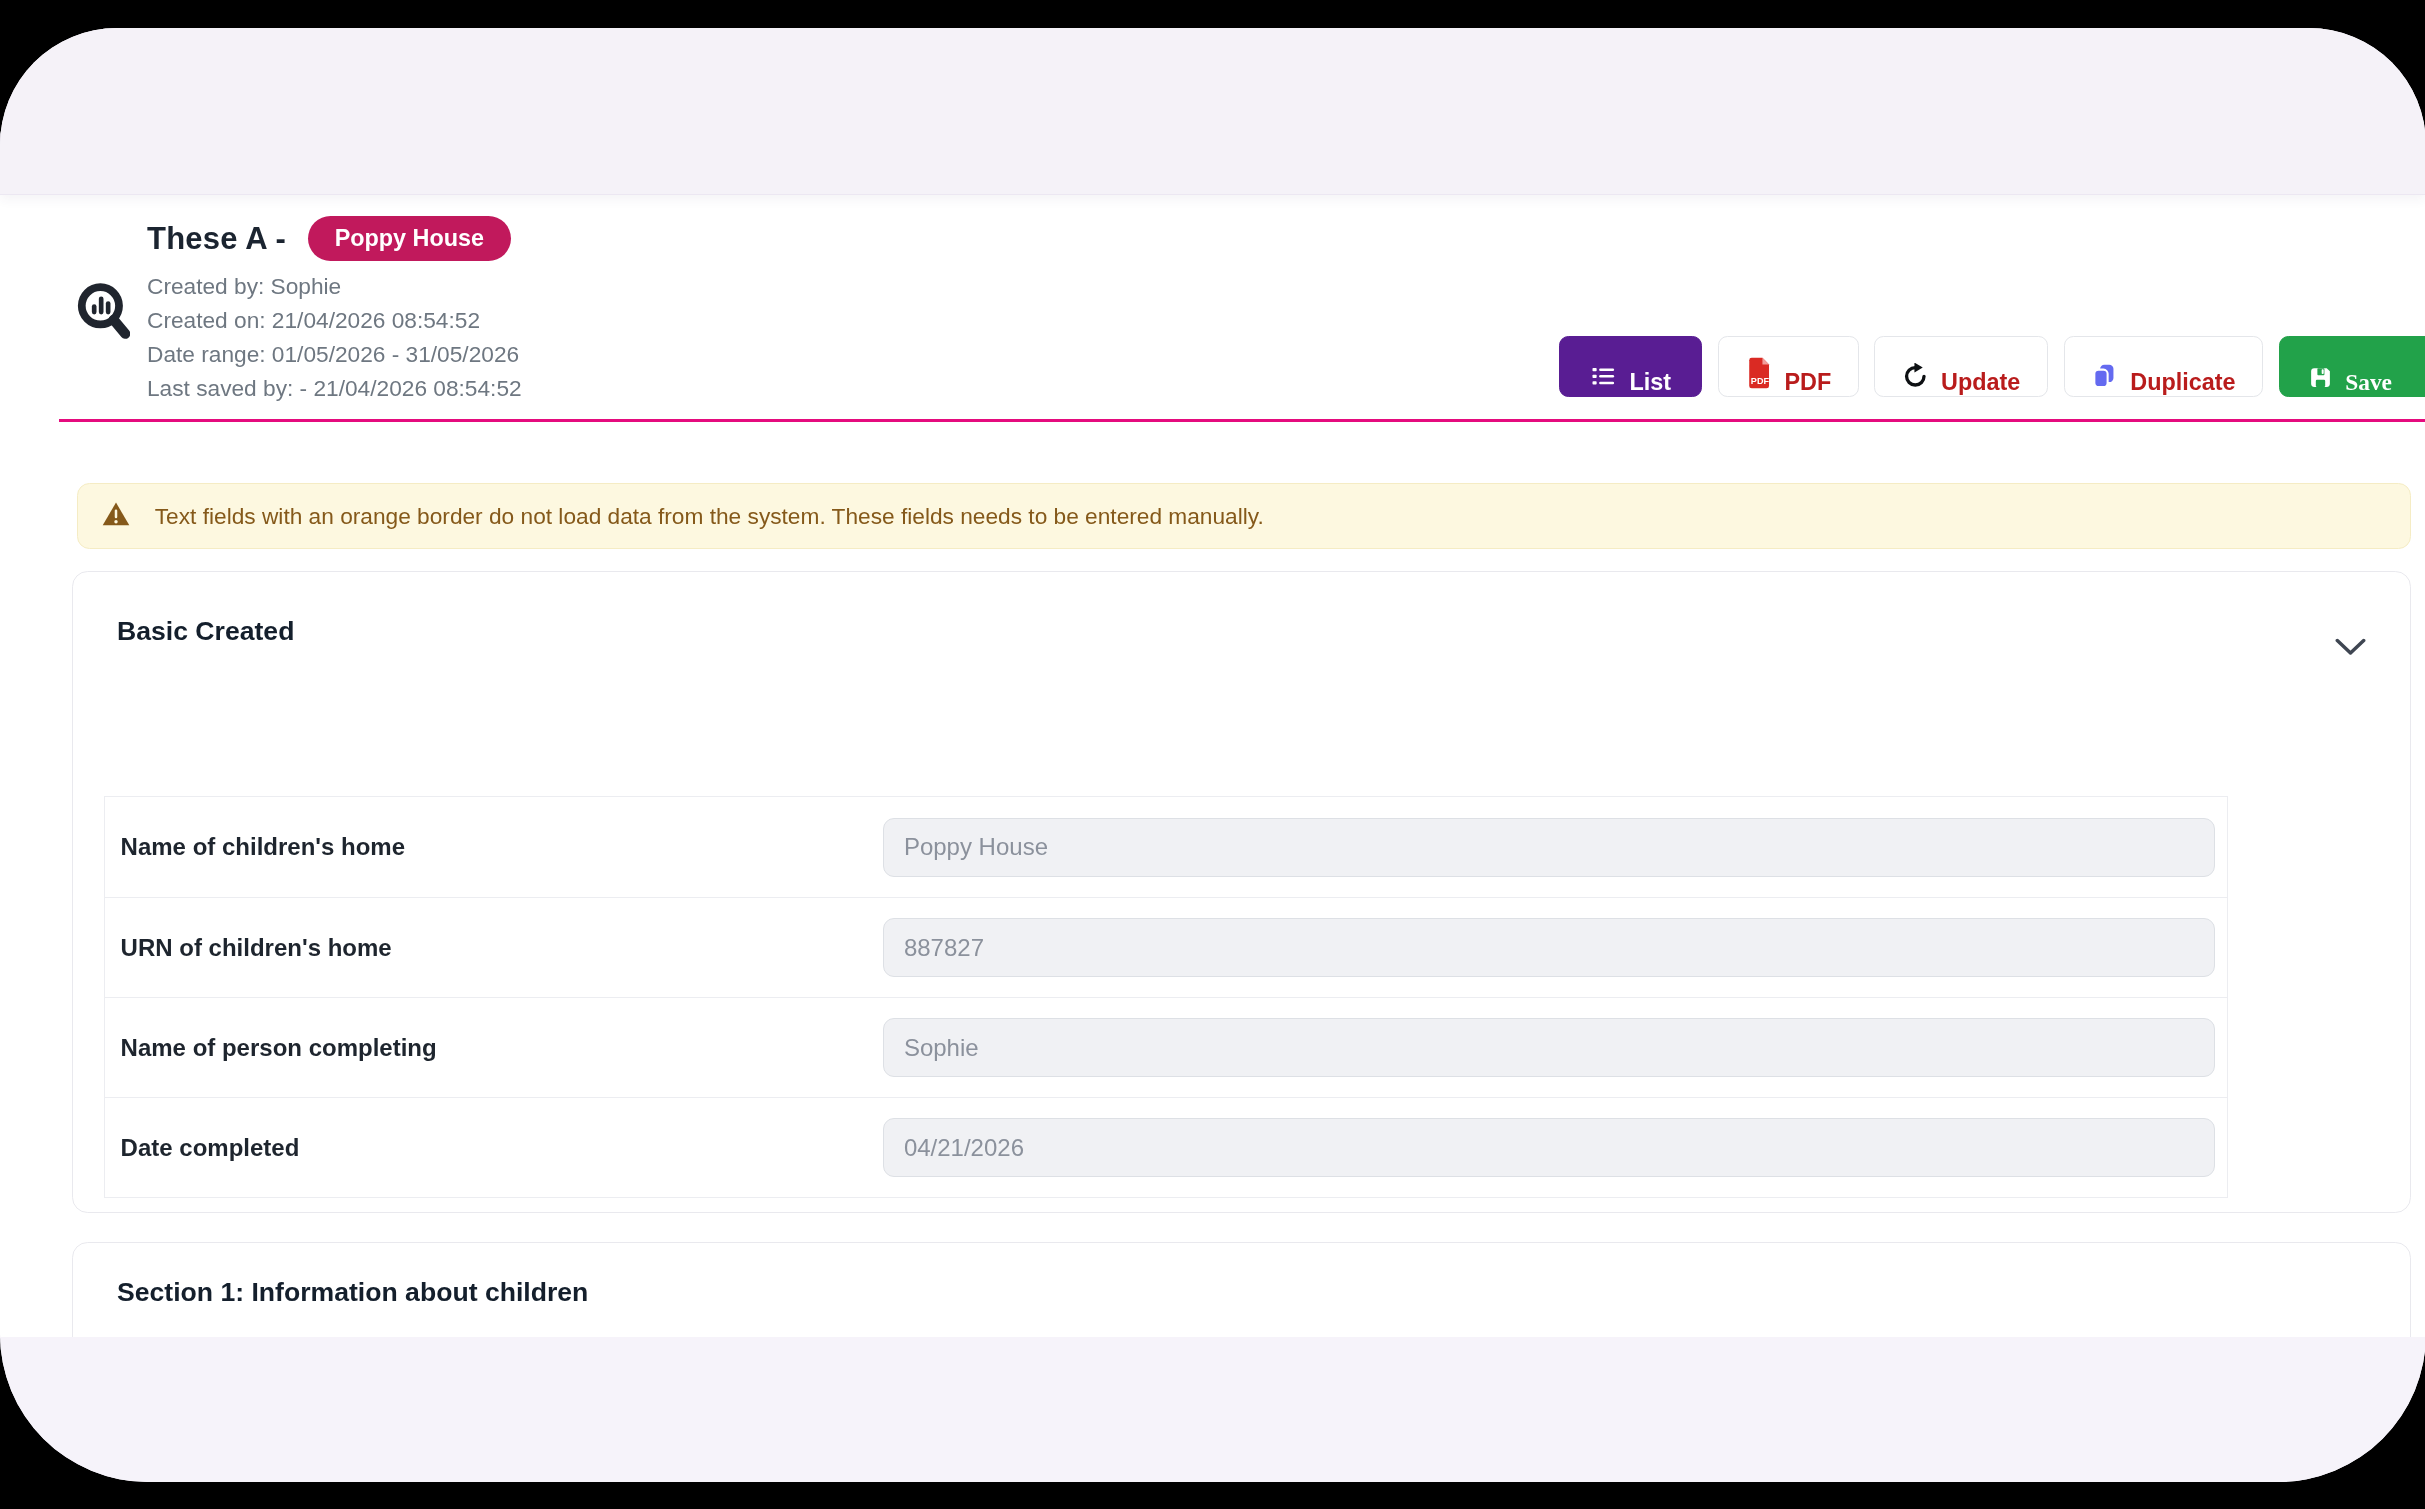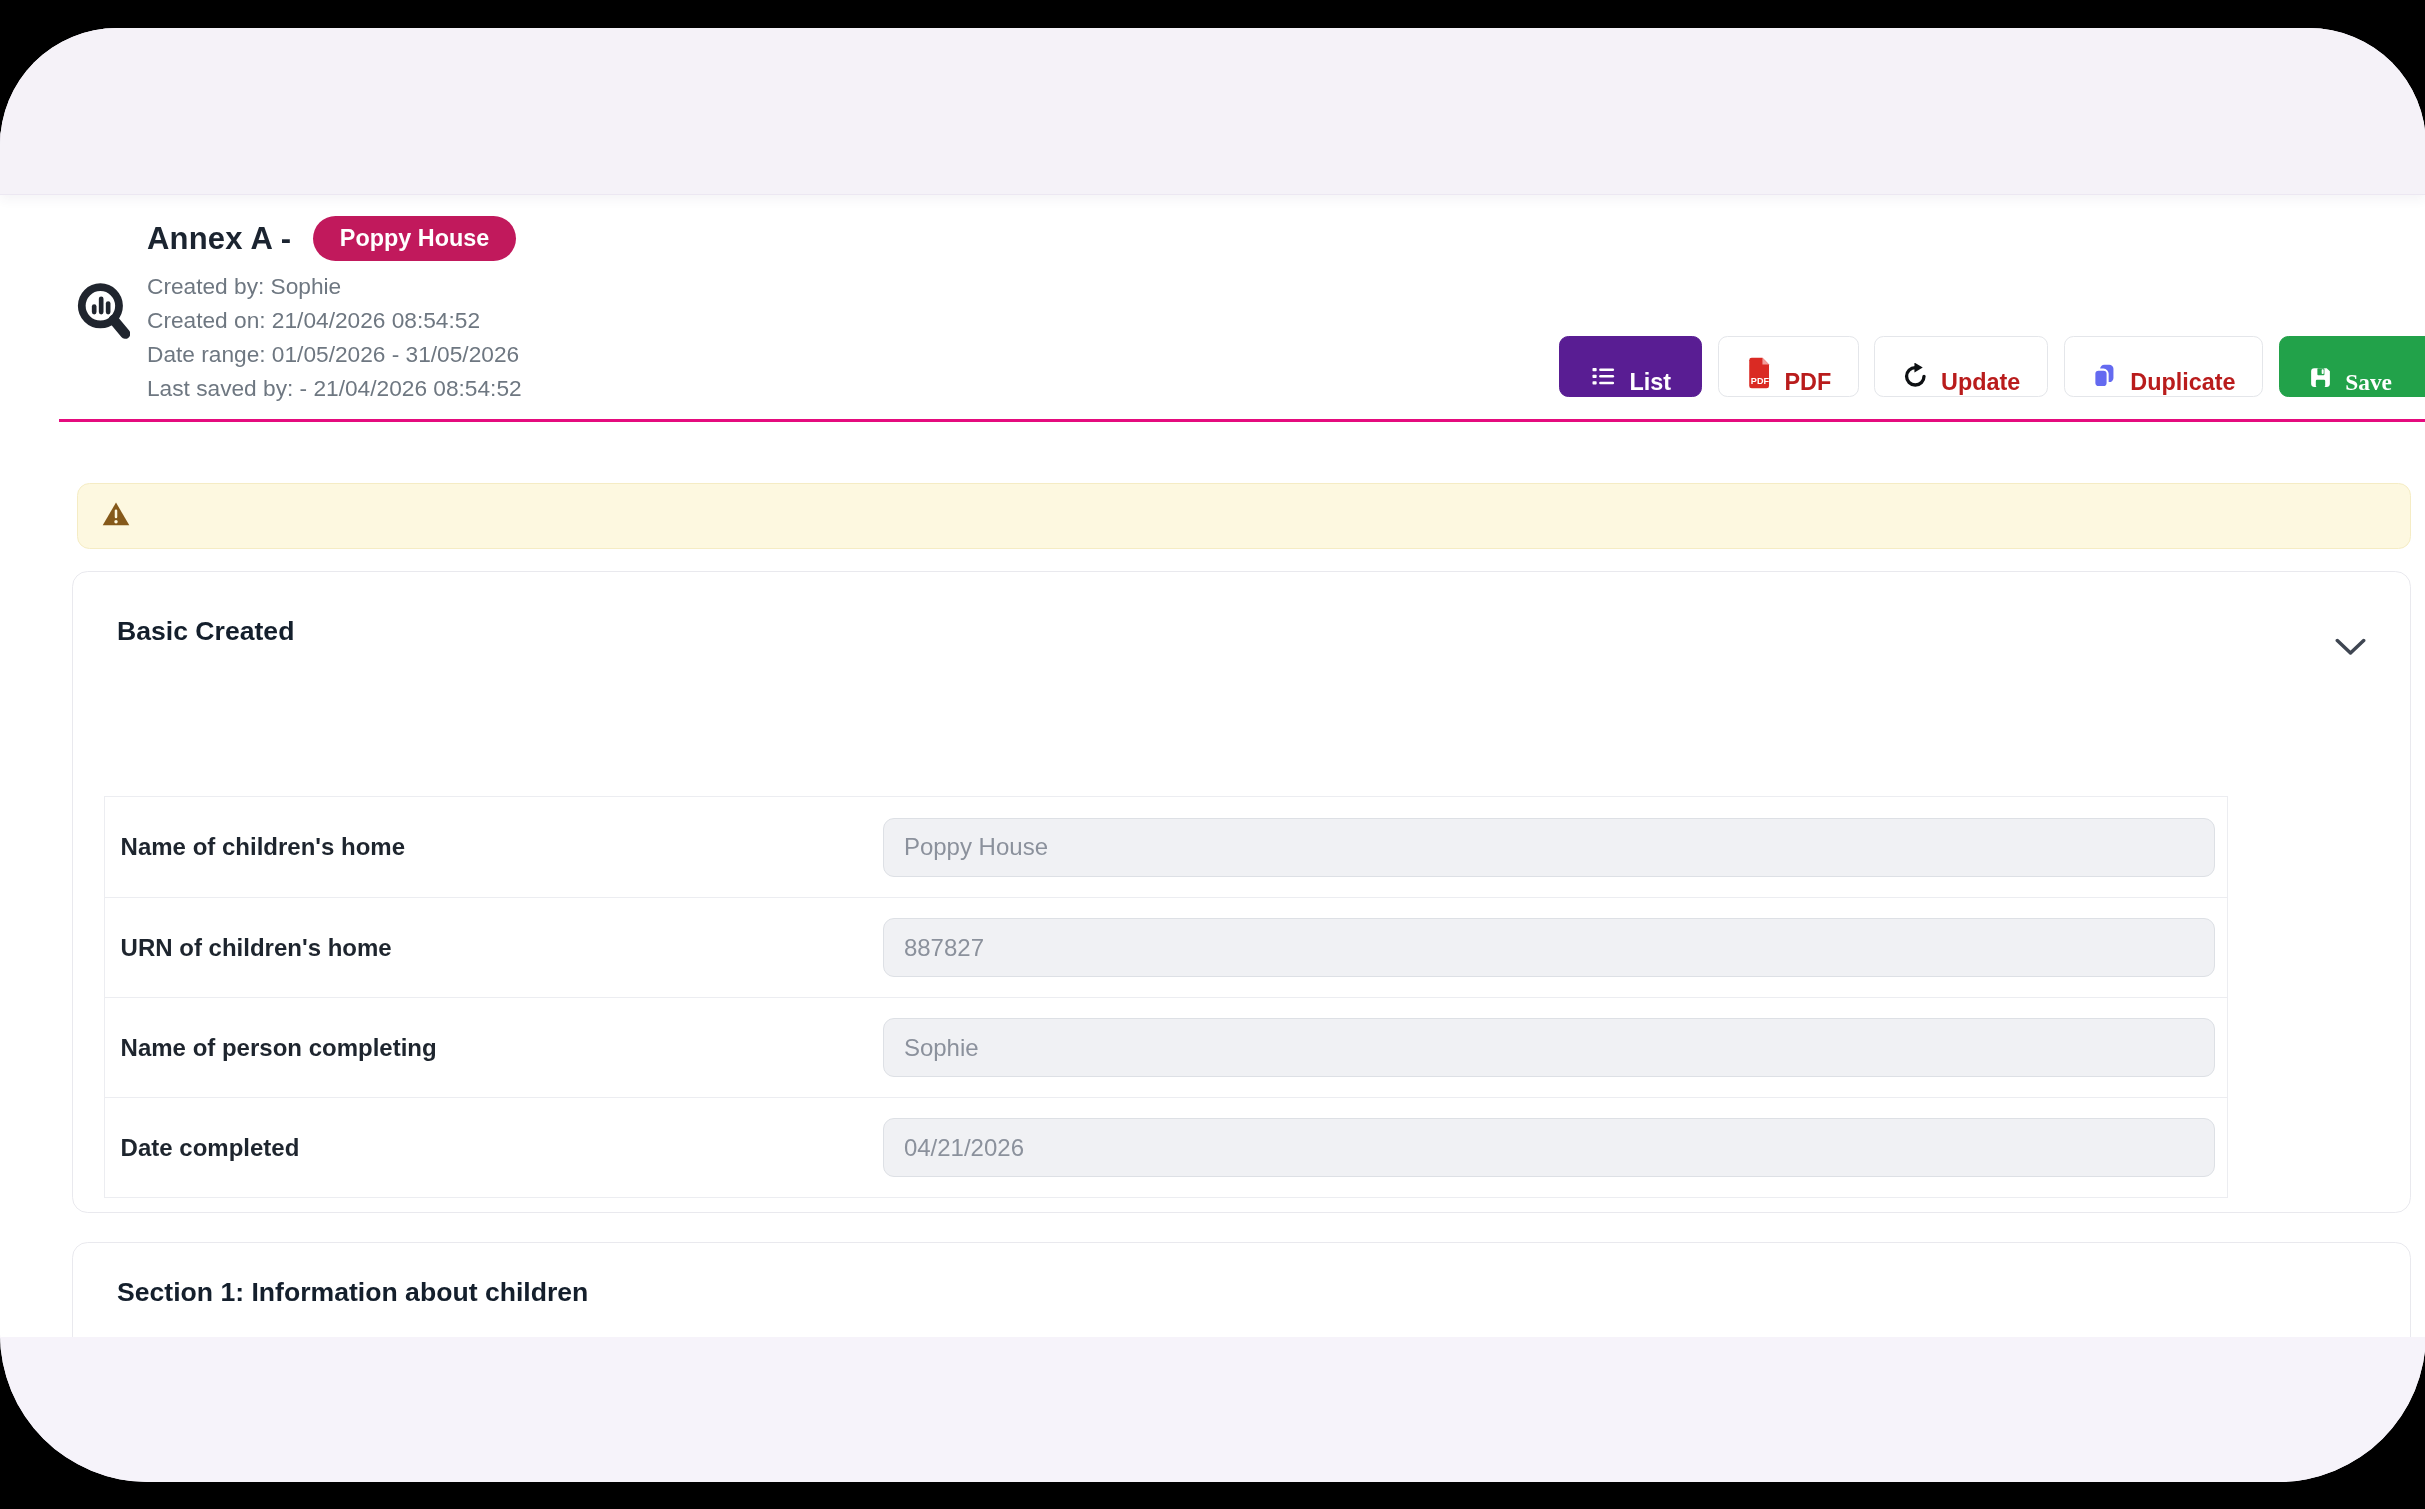--- a/index.html
+++ b/index.html
@@ -104,21 +104,21 @@
       <svg width="53" height="59" viewBox="0 0 68 76">
         <circle cx="30" cy="32" r="24" fill="none" stroke="#20252e" stroke-width="10"></circle>
         <line x1="47" y1="50" x2="62" y2="68" stroke="#20252e" stroke-width="13" stroke-linecap="round"></line>
         <rect x="19" y="30" width="6" height="13" rx="3" fill="#20252e"></rect>
         <rect x="28" y="20" width="6" height="23" rx="3" fill="#20252e"></rect>
         <rect x="37" y="26" width="6" height="17" rx="3" fill="#20252e"></rect>
       </svg>
     </div>
 
     <div class="title-row">
-      <span class="page-title">Annex A -</span>
+      <span class="page-title">These A -</span>
       <span class="badge">Poppy House</span>
     </div>
 
     <div class="meta">
       <div>Created by: Sophie</div>
       <div>Created on: 21/04/2026 08:54:52</div>
       <div>Date range: 01/05/2026 - 31/05/2026</div>
       <div>Last saved by: - 21/04/2026 08:54:52</div>
     </div>
 
@@ -185,20 +185,21 @@
     <div class="divider"></div>
 
     <div class="alert">
       <span>
         <svg width="30" height="26.6" viewBox="0 0 38 34">
           <path d="M19 2 L36 31 H2 Z" fill="#85591a"></path>
           <rect x="17.4" y="11" width="3.2" height="11" rx="1.6" fill="#fdf8e0"></rect>
           <circle cx="19" cy="26.5" r="2.2" fill="#fdf8e0"></circle>
         </svg>
       </span>
+      <span class="alert-text">Text fields with an orange border do not load data from the system. These fields needs to be entered manually.</span>
     </div>
 
     <div class="card card-basic">
       <div class="card-title">Basic Created</div>
       <div class="chev">
         <svg width="31" height="19" viewBox="0 0 40 24">
           <polyline points="3,3 20,19 37,3" fill="none" stroke="#3f4652" stroke-width="4.5" stroke-linecap="round" stroke-linejoin="round"></polyline>
         </svg>
       </div>
 

